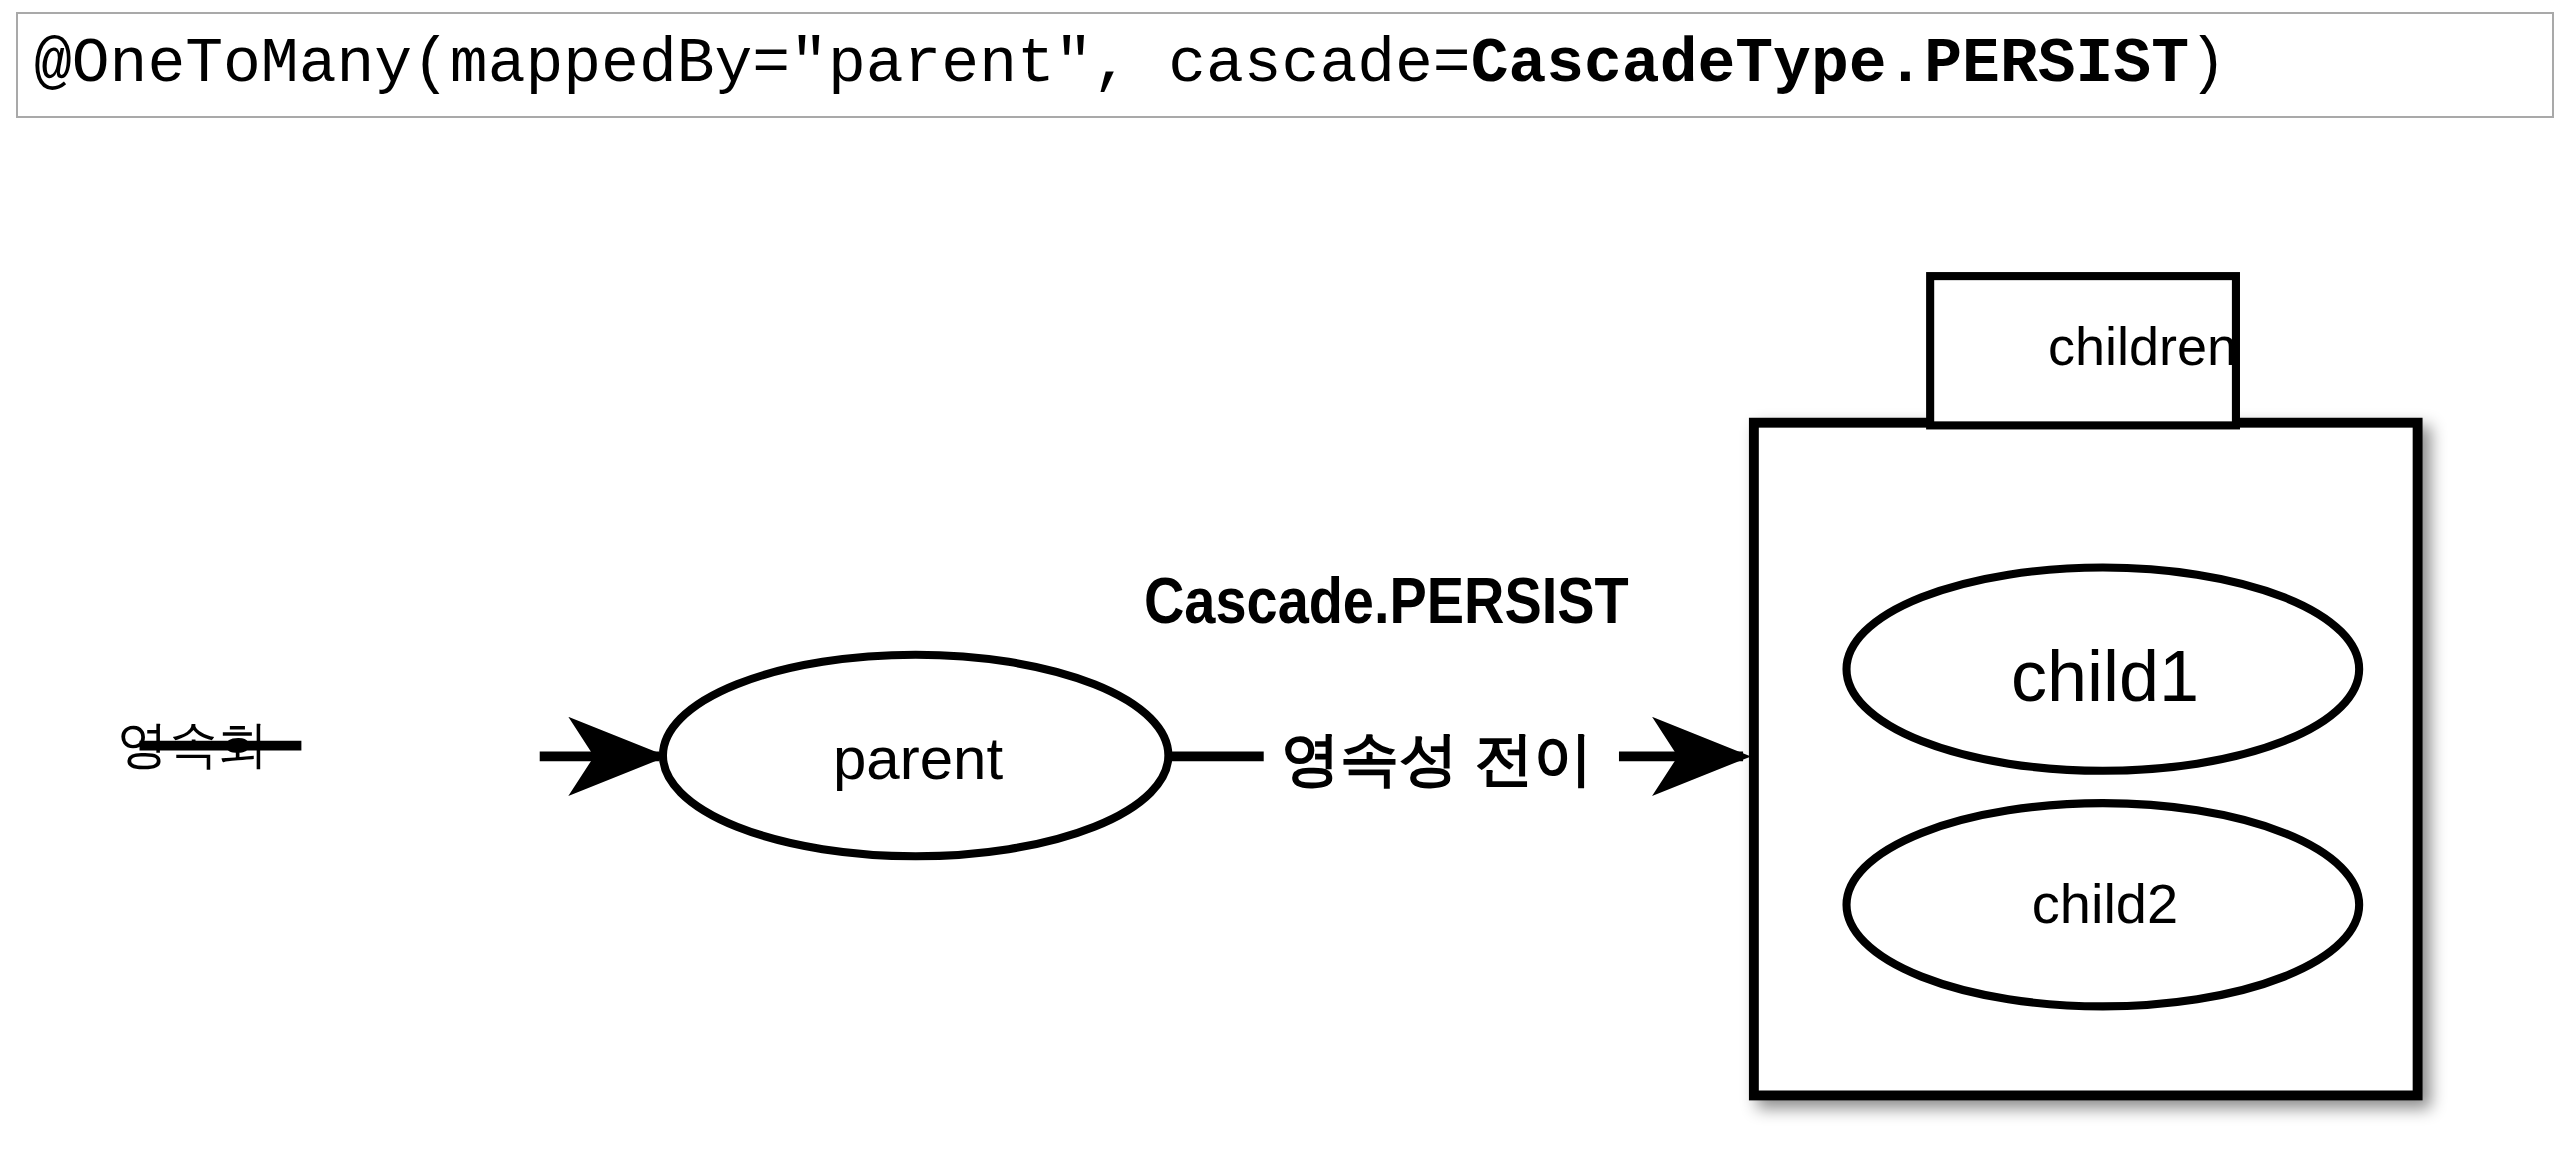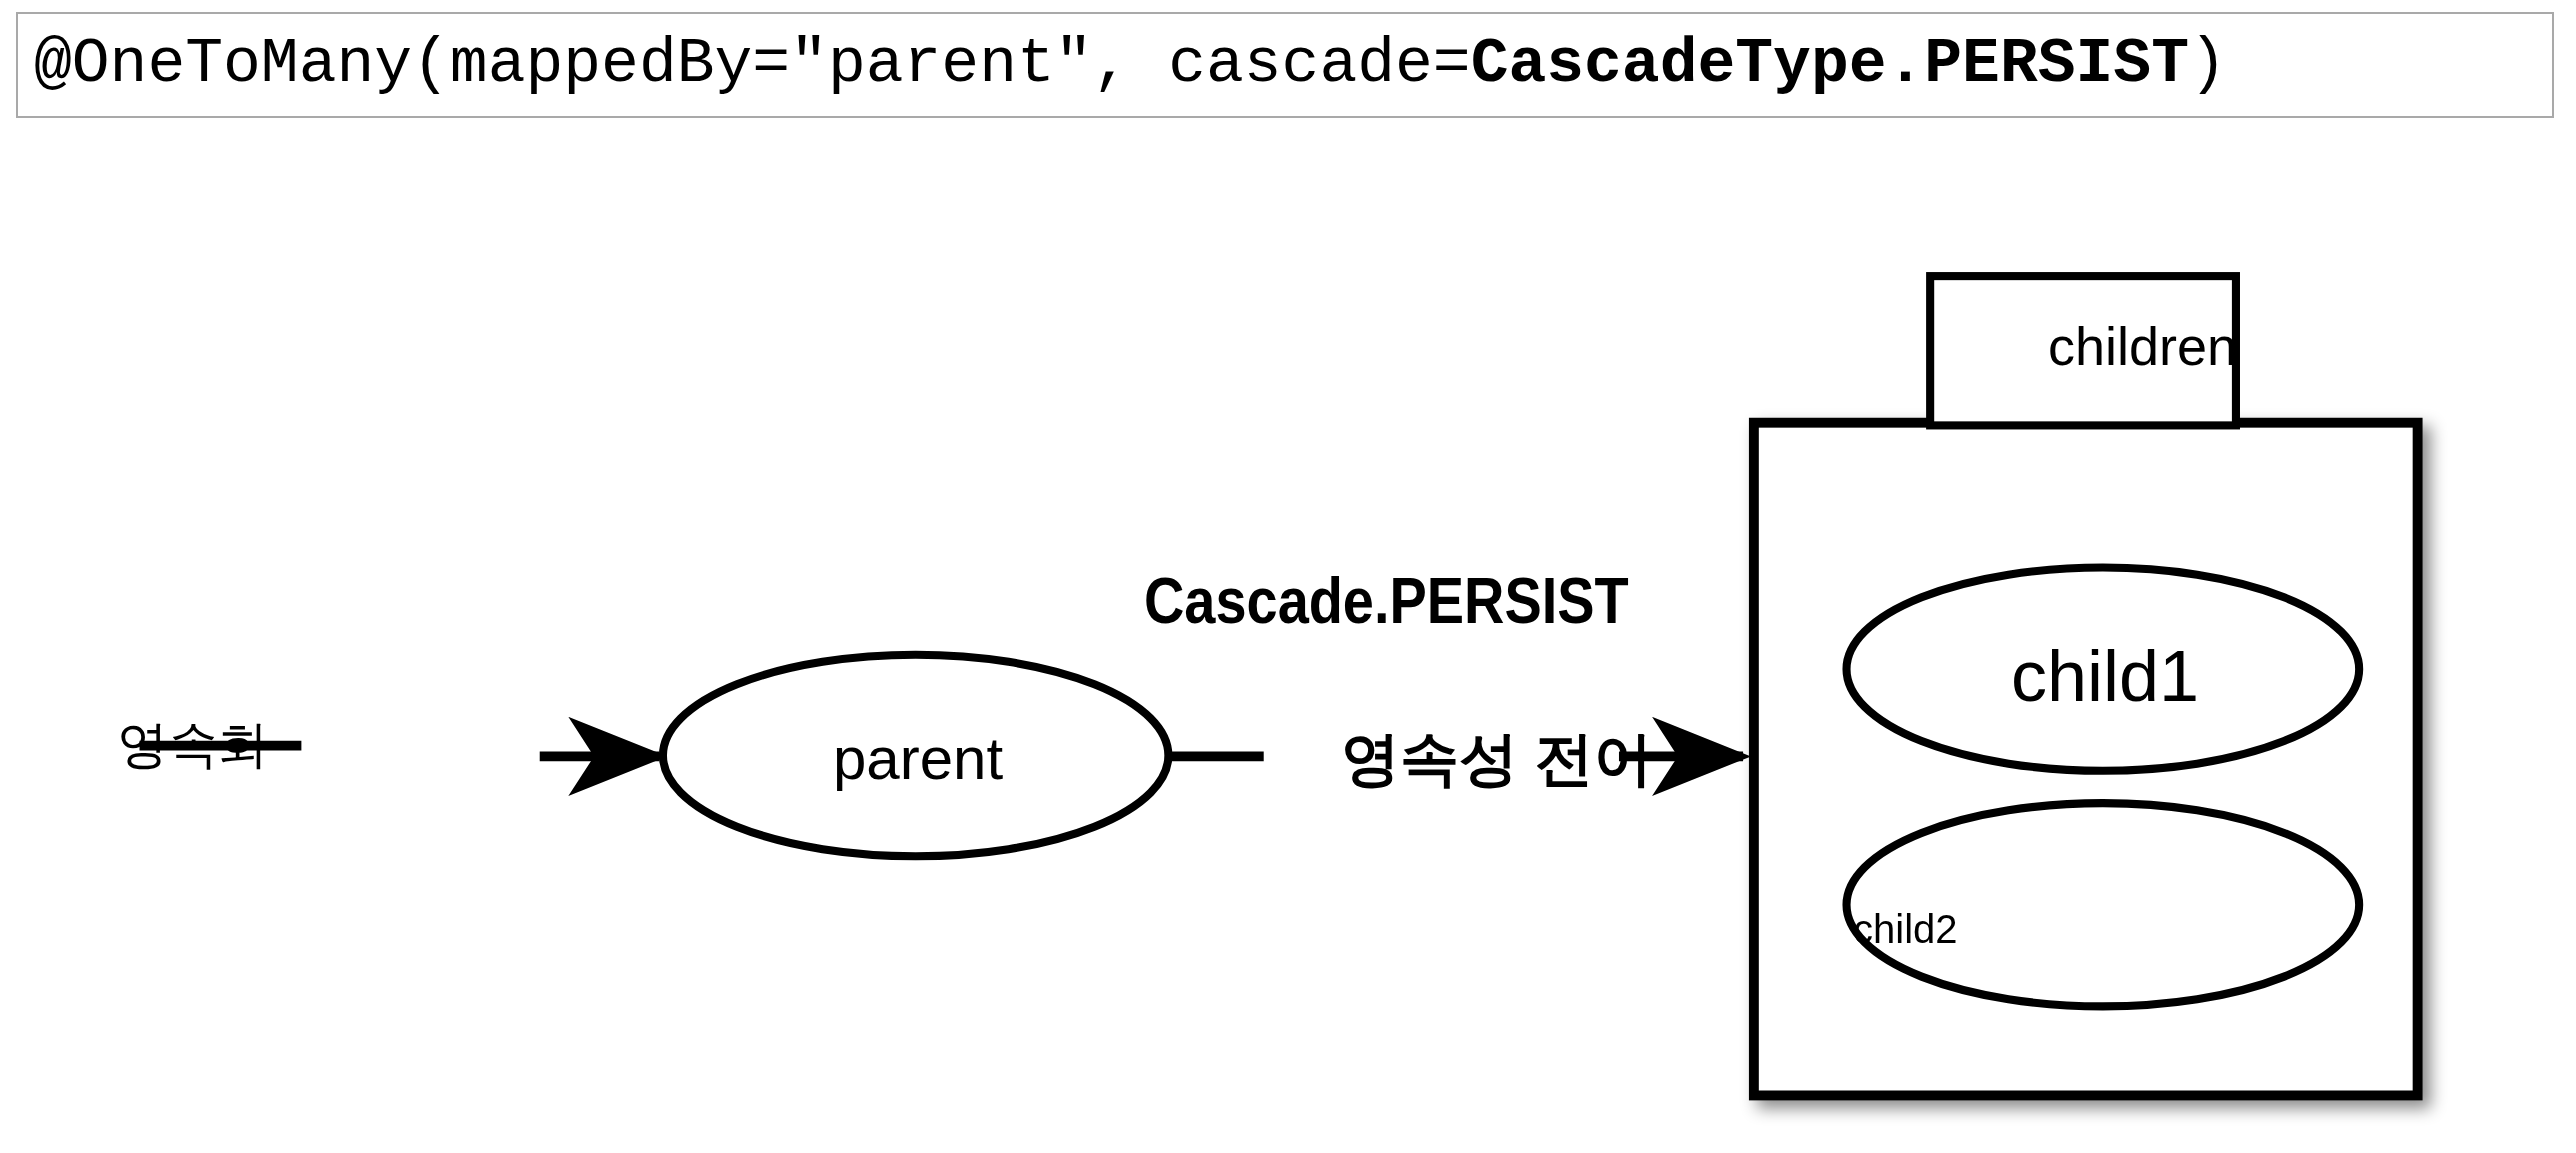--- a/index.html
+++ b/index.html
@@ -73,24 +73,23 @@
     top: 635px;
     width: 504px;
     text-align: center;
     font-size: 72px;
     font-family: "Liberation Sans", sans-serif;
   }
   .lbl-child2 {
     left: 1853px;
     top: 871px;
     width: 504px;
-    text-align: left;
-    font-size: 40px;
+    text-align: center;
+    font-size: 56px;
     font-family: "Liberation Sans", sans-serif;
-    margin-top: 36px;
   }
   .lbl-children {
     left: 1929px;
     top: 315px;
     width: 308px;
     text-align: right;
     font-size: 54px;
     font-family: "Liberation Sans", sans-serif;
   }
   .lbl-persist-korean {
@@ -102,21 +101,21 @@
   .lbl-cascade {
     left: 1144px;
     top: 563px;
     font-size: 65px;
     font-weight: bold;
     font-family: "Liberation Sans", sans-serif;
     transform: scaleX(0.86);
     transform-origin: left center;
   }
   .lbl-transfer-korean {
-    left: 1341px;
+    left: 1281px;
     top: 720px;
     font-size: 59px;
     font-weight: bold;
     font-family: "Liberation Sans", sans-serif;
   }
 </style>
 </head>
 <body>
 
 <div id="page">

